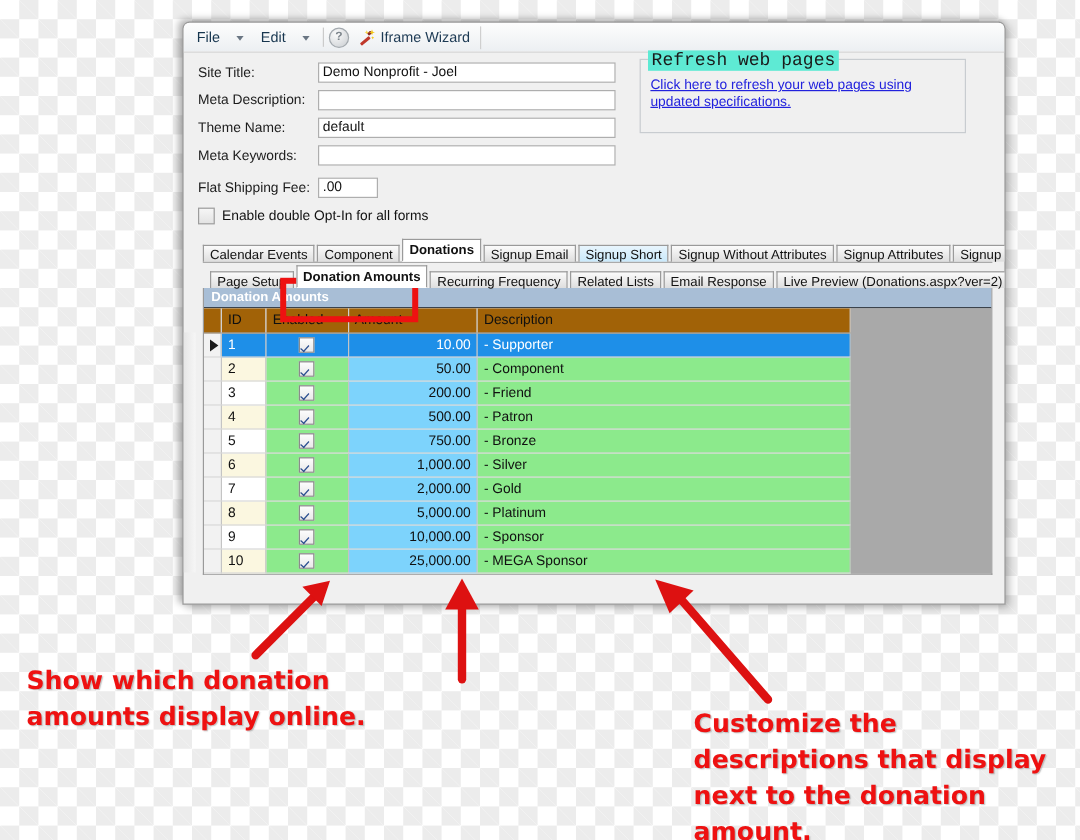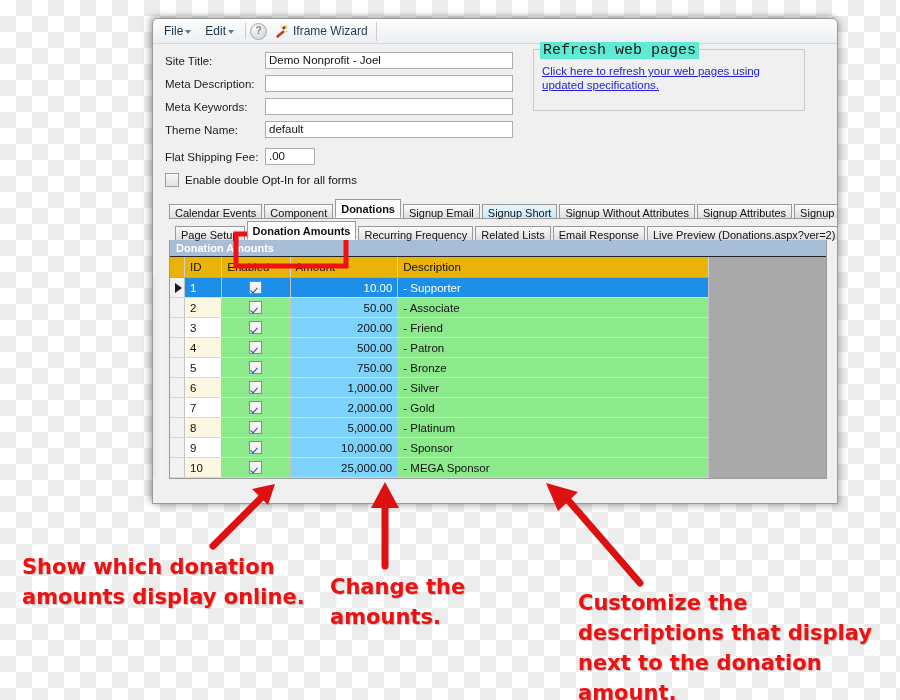--- a/index.html
+++ b/index.html
@@ -39,21 +39,21 @@
     height: 24px;
     background: linear-gradient(#fdfdfd, #eceff2);
     border-bottom: 1px solid #d7d7d7;
     display: flex;
     align-items: center;
     padding: 0 4px;
     font-size: 12px;
     color: #1e3a52;
   }
   .menu-item {
-    display: flex; align-items: center; gap: 2px;
+    display: flex; align-items: center; gap: 14px;
     padding: 2px 7px;
     color: #17364f;
     white-space: nowrap;
   }
   .caret {
     width: 0; height: 0;
     border-left: 3px solid transparent;
     border-right: 3px solid transparent;
     border-top: 4px solid #6a7683;
     margin-top: 2px;
@@ -193,21 +193,21 @@
     display: flex;
     background: #a9a9a9;
   }
   table.dg {
     border-collapse: collapse;
     width: 539px;
     table-layout: fixed;
     background: #ffffff;
   }
   table.dg th {
-    background: #eab308;
+    background: #a16207;
     border-right: 1px solid #d0d0d0;
     border-bottom: 1px solid #a6a6a6;
     font-size: 11.5px;
     font-weight: normal;
     color: #101010;
     text-align: left;
     padding: 2px 5px;
     height: 16px;
   }
   table.dg td {
@@ -328,26 +328,26 @@
       <div>
         <div class="form-row">
           <div class="form-label">Site Title:</div>
           <input class="form-input w-wide" type="text" value="Demo Nonprofit - Joel" style="">
         </div>
         <div class="form-row">
           <div class="form-label">Meta Description:</div>
           <input class="form-input w-wide" type="text" value="" style="">
         </div>
         <div class="form-row">
+          <div class="form-label">Theme Name:</div>
+          <input class="form-input w-wide" type="text" value="default" style="">
+        </div>
+        <div class="form-row">
           <div class="form-label">Meta Keywords:</div>
           <input class="form-input w-wide" type="text" value="" style="">
-        </div>
-        <div class="form-row">
-          <div class="form-label">Theme Name:</div>
-          <input class="form-input w-wide" type="text" value="default" style="">
         </div>
         <div class="form-row" style="margin-top:10px">
           <div class="form-label">Flat Shipping Fee:</div>
           <input class="form-input w-small" type="text" value=".00" style="">
         </div>
         <div class="check-row">
           <span class="wincheck"></span>
           <span class="check-label">Enable double Opt-In for all forms</span>
         </div>
       </div>
@@ -407,21 +407,21 @@
                   <td class="c-id">1</td>
                   <td class="c-en"><span class="gridcheck"></span></td>
                   <td class="c-amt">10.00</td>
                   <td class="c-desc">- Supporter</td>
                 </tr>
                 <tr class="even">
                   <td class="c-sel"></td>
                   <td class="c-id">2</td>
                   <td class="c-en"><span class="gridcheck"></span></td>
                   <td class="c-amt">50.00</td>
-                  <td class="c-desc">- Associate</td>
+                  <td class="c-desc">- Component</td>
                 </tr>
                 <tr class="odd">
                   <td class="c-sel"></td>
                   <td class="c-id">3</td>
                   <td class="c-en"><span class="gridcheck"></span></td>
                   <td class="c-amt">200.00</td>
                   <td class="c-desc">- Friend</td>
                 </tr>
                 <tr class="even">
                   <td class="c-sel"></td>
@@ -497,16 +497,15 @@
       <polygon points="385,482 371,508 399,508" fill="#dd1111"></polygon>
     </g>
 
     <g>
       <line x1="640" y1="583" x2="568" y2="500" stroke="#dd1111" stroke-width="7" stroke-linecap="round"></line>
       <polygon points="546,483 558,511 578,492" fill="#dd1111"></polygon>
     </g>
   </svg>
 
   <div class="annot" id="annot-1">Show which donation amounts display online.</div>
-  <div class="annot" id="annot-2">Change the amounts.</div>
   <div class="annot" id="annot-3">Customize the descriptions that display next to the donation amount.</div>
 
 </div>
 
 </body></html>

